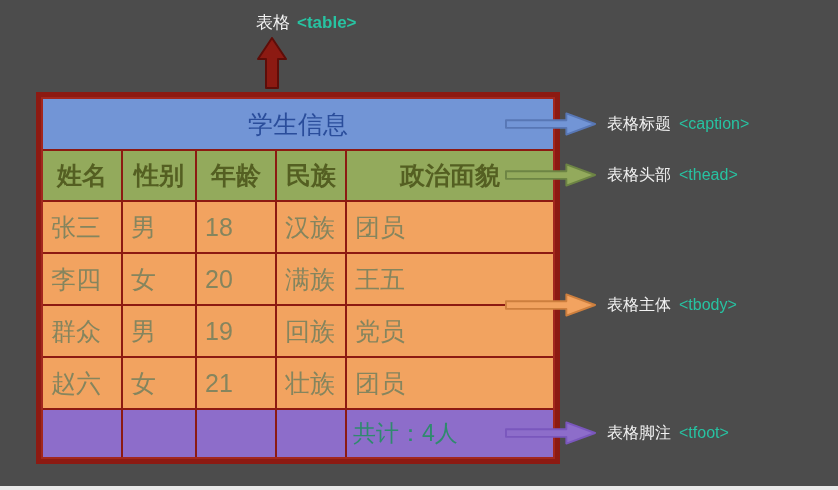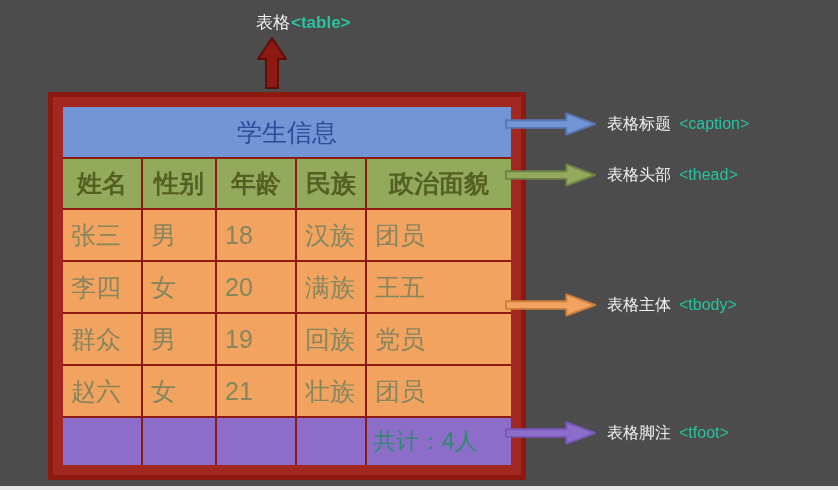--- a/index.html
+++ b/index.html
@@ -30,29 +30,29 @@
     background:var(--page_bg);
     border-bottom:4px solid #e9e9e9;
     overflow:hidden;
     font-family:"Liberation Sans","DejaVu Sans",sans-serif;
   }
   .top-label{
     position:absolute;left:256px;top:11px;
     font-size:17px;color:var(--label_color);
     white-space:nowrap;
   }
-  .top-label .tag{color:var(--tag_color);font-weight:bold;margin-left:1px;}
+  .top-label .tag{color:var(--tag_color);font-weight:bold;margin-left:7px;}
   .up-arrow{position:absolute;left:256px;top:37px;width:32px;height:52px;}
 
   .table-wrap{
-    position:absolute;left:48px;top:92px;width:478px;
+    position:absolute;left:36px;top:92px;width:524px;
     box-sizing:border-box;
     border:5px solid var(--border_red);
     background:var(--border_red_inner);
-    padding:10px;
+    padding:2px;
   }
   .grid{
     display:grid;
     grid-template-columns:78px 72px 78px 68px 1fr;
     grid-template-rows:50px 49px 50px 50px 50px 50px 47px;
     gap:2px;
     background:var(--border_red);
   }
   .cell{display:flex;align-items:center;box-sizing:border-box;}
   .caption{

